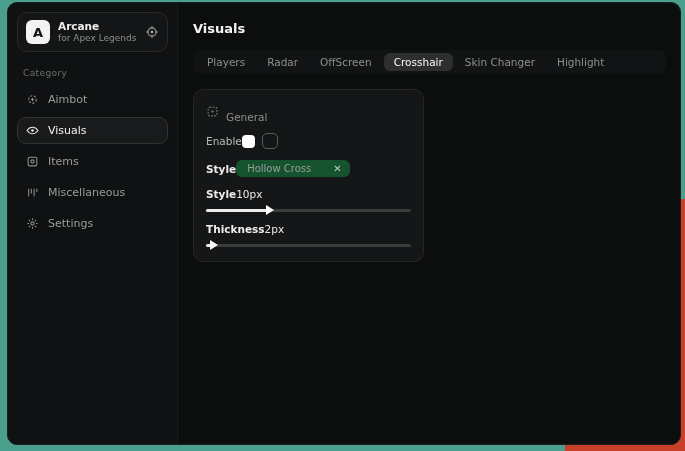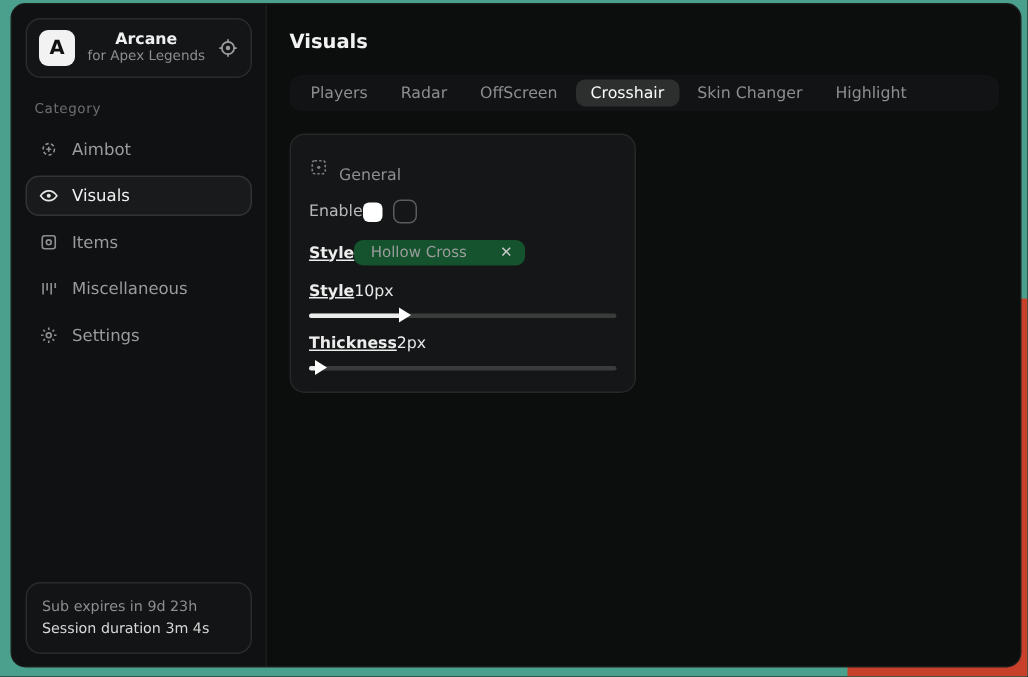--- a/index.html
+++ b/index.html
@@ -28,21 +28,21 @@
   }
   .profile-card {
     border:1px solid #2a2b2b; border-radius:10px; background:#141516;
     display:flex; align-items:center; gap:8px; padding:7px 8px; cursor:pointer;
   }
   .logo-badge {
     width:24px; height:24px; border-radius:6px; background:#f2f2f2;
     color:#111; font-weight:bold; font-size:13px;
     display:flex; align-items:center; justify-content:center;
   }
-  .profile-text { flex:1; line-height:1.25;text-align:center; }
+  .profile-text { flex:1; line-height:1.25; }
   .app-name { font-size:10.5px; font-weight:bold; color:#f0f0f0; }
   .app-sub  { font-size:9px; color:#8d8f8f; }
   .target-ic { color:#9a9c9c; display:flex; }
   .category-label {
     margin:16px 0 8px 6px; font-size:9px; color:#6d6f6f; letter-spacing:.4px;
   }
   .side-list { display:flex; flex-direction:column; gap:4px; }
   .side-item {
     display:flex; align-items:center; gap:9px; height:27px;
     padding:0 8px; border:1px solid transparent; border-radius:9px;
@@ -75,21 +75,21 @@
   .panel {
     margin-top:15px; width:231px;
     background:#151617; border:1px solid #262727; border-radius:10px;
     padding:10px 12px 14px 12px;
   }
   .panel-header { display:flex; align-items:center; gap:7px; color:#8d8f8f; height:22px; }
   .panel-header .ic { display:flex; color:#7d7f7f; }
   .panel-title { font-size:10.5px;margin-top:12px; }
   .row { display:flex; align-items:center; justify-content:flex-start; margin-top:11px; }
   .lbl-muted { color:#b9bbbb; font-size:10.5px; }
-  .lbl { color:#ededed; font-weight:bold; font-size:10.5px;text-decoration:underline; }
+  .lbl { color:#ededed; font-weight:bold; font-size:10.5px; }
   .val { color:#e8e8e8; font-size:10.5px; }
   .enable-ctrls { display:flex; align-items:center; gap:7px; }
   .swatch { width:13px; height:13px; border-radius:4px; background:#fff; cursor:pointer; }
   .checkbox {
     width:16px; height:16px; border:1.5px solid #5a5c5c; border-radius:5px;
     background:transparent; cursor:pointer;
   }
   .chip {
     display:flex; align-items:center; gap:22px;
     background:#14532d; border-radius:6px; padding:3px 8px 3px 11px; cursor:pointer;
@@ -171,24 +171,20 @@
               <circle cx="12" cy="12" r="3"></circle>
               <path d="M12 2.5v3M12 18.5v3M2.5 12h3M18.5 12h3M5.3 5.3l2.1 2.1M16.6 16.6l2.1 2.1M18.7 5.3l-2.1 2.1M7.4 16.6l-2.1 2.1"></path>
             </svg>
           </span>
           <span>Settings</span>
         </div>
       </nav>
 
     <div class="sidebar-spacer"></div>
 
-    <div class="sub-card">
-      <div class="sub-line1">Sub expires in 9d 23h</div>
-      <div class="sub-line2">Session duration 3m 4s</div>
-    </div>
   </aside>
 
   <main class="main">
     <h1 class="page-title">Visuals</h1>
 
     <div class="tabbar" id="tabbar">
         <button class="tab">Players</button>
         <button class="tab">Radar</button>
         <button class="tab">OffScreen</button>
         <button class="tab active">Crosshair</button>

